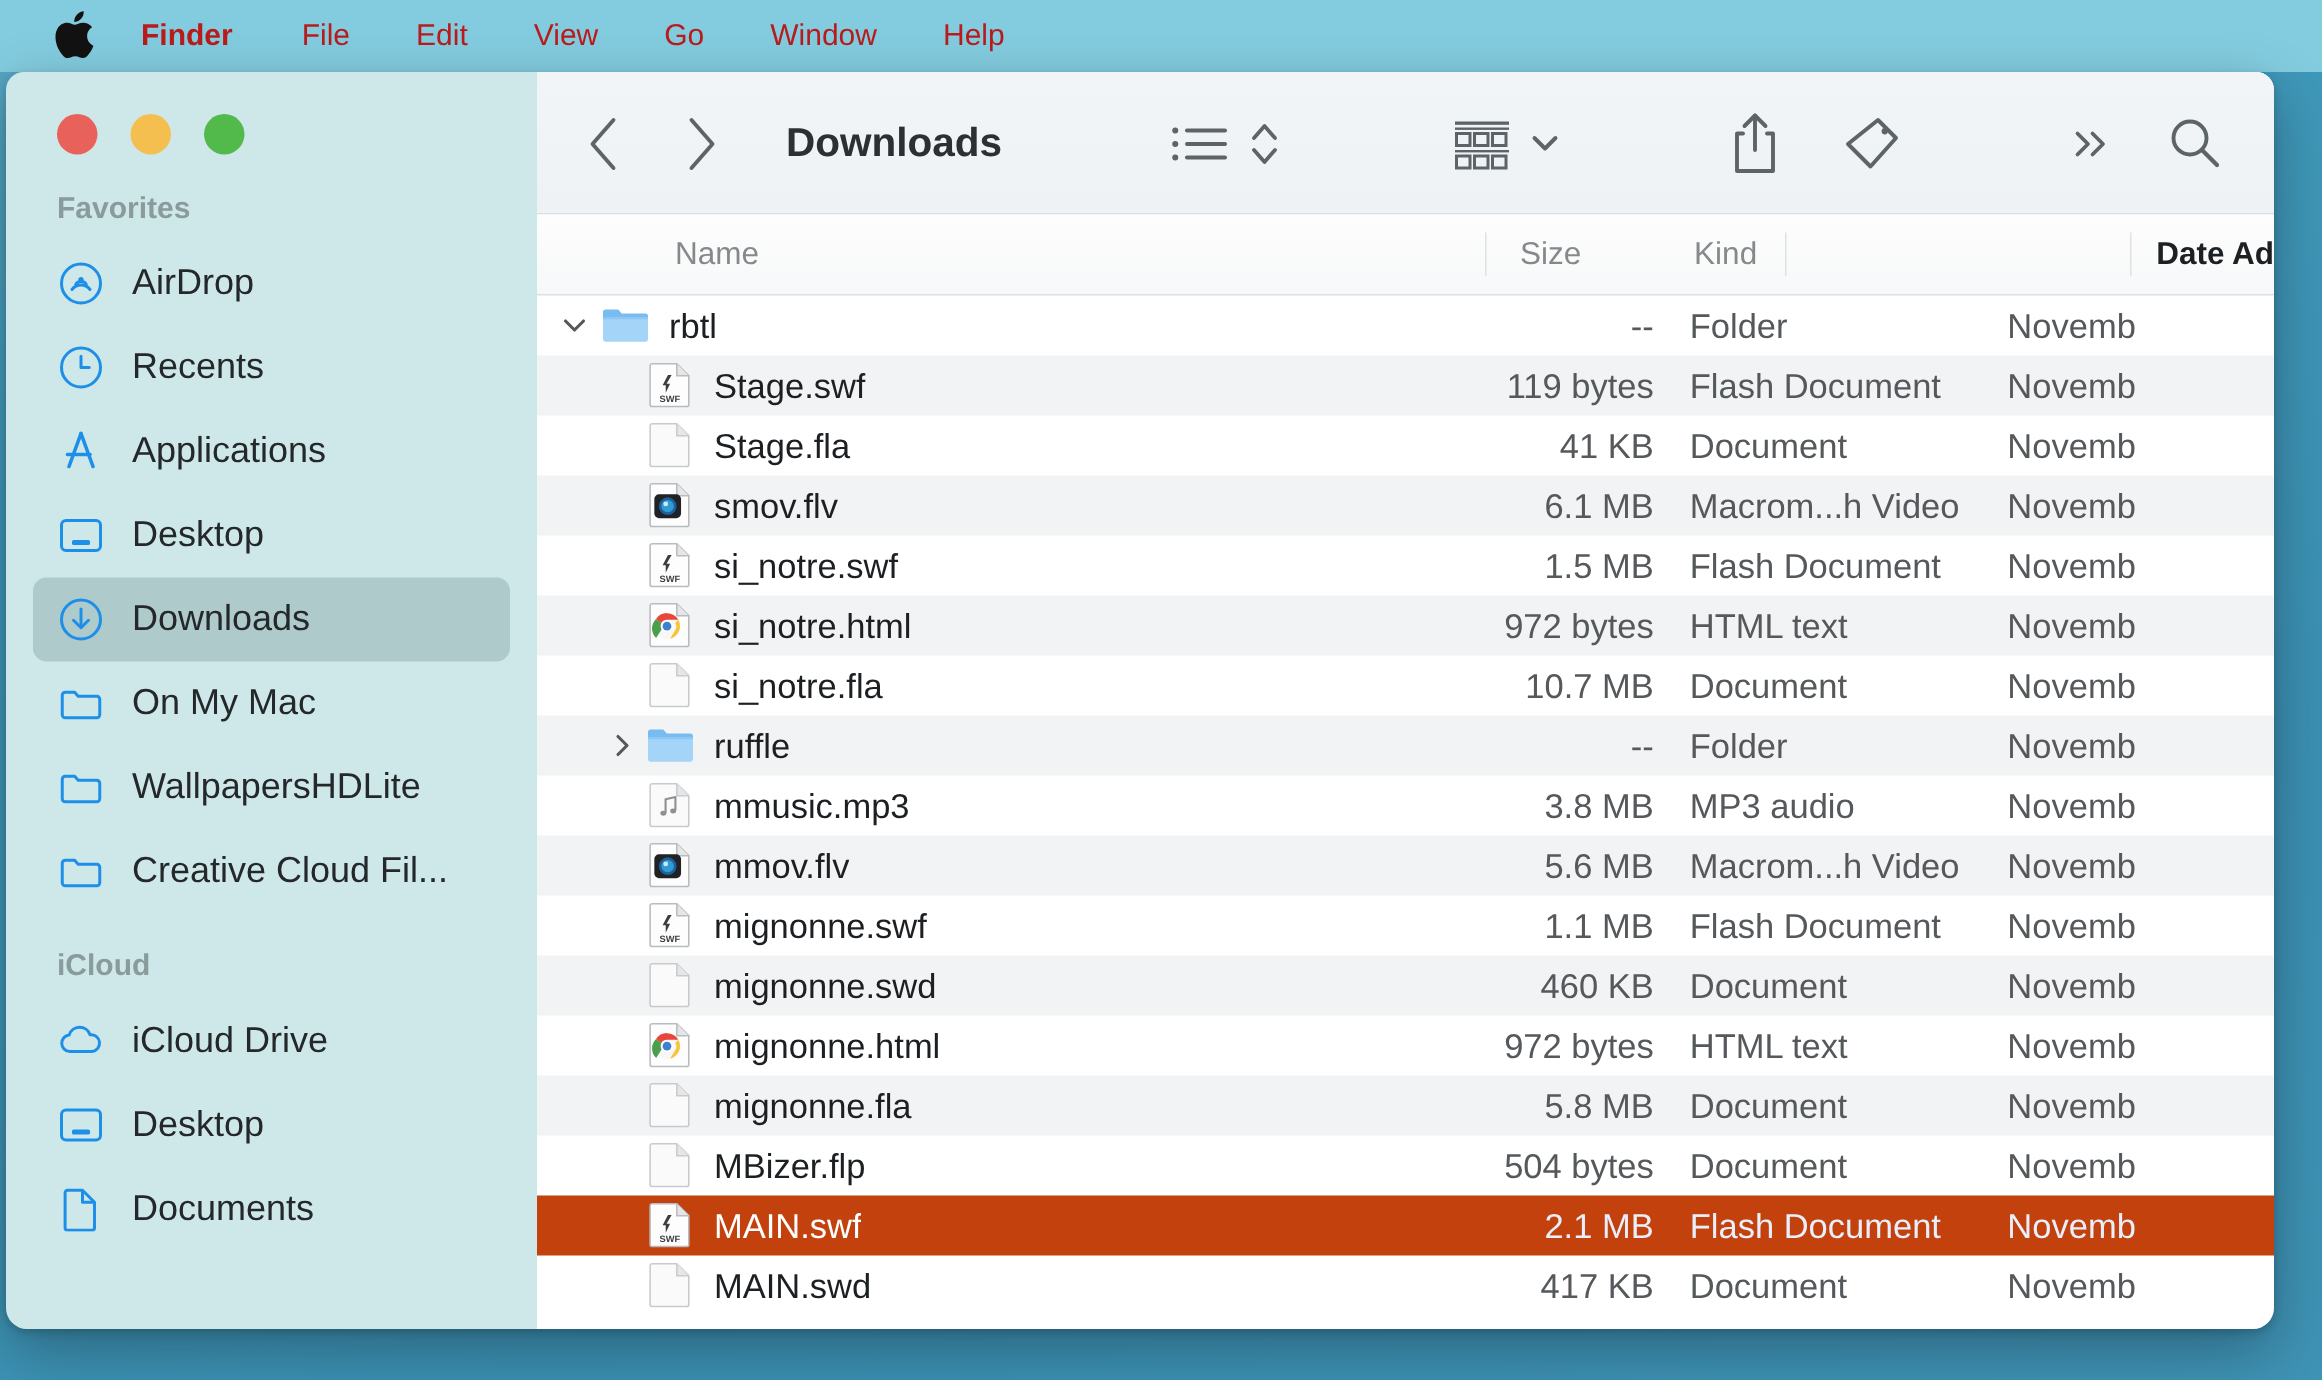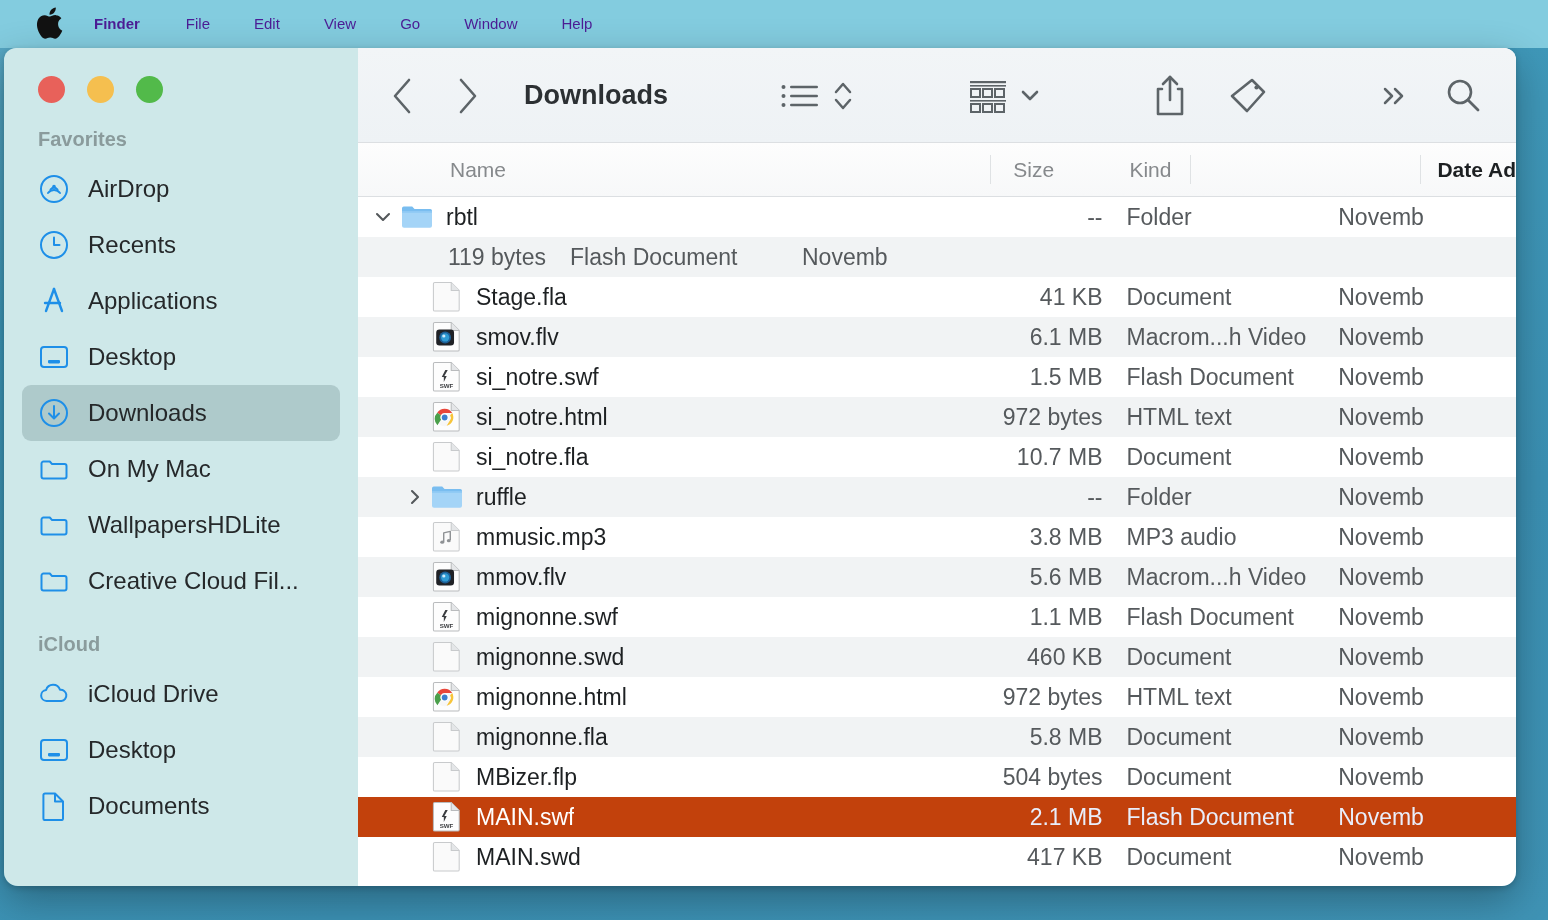--- a/index.html
+++ b/index.html
@@ -17,21 +17,21 @@
   
   #menubar {
     position: absolute; top: 0; left: 0;
     width: 1548px; height: 48px;
     background: #83ccdf;
     display: flex; align-items: center;
     padding-left: 34px;
     gap: 0;
   }
   .menu-item {
-    font-size: 15px; color: #4c1d95;
+    font-size: 20px; color: #b91c1c;
     padding: 0 22px;
     line-height: 48px;
     white-space: nowrap;
   }
   .menu-item.bold { font-weight: bold; padding-left: 22px; padding-right: 24px; }
   #apple-logo { width: 30px; height: 34px; margin-right: 8px; position: relative; }
   #apple-logo svg { display: block; }
 
   
   #finder-window {
@@ -410,20 +410,33 @@
                 <path d="M2 8.4h30v1.4H2z" fill="#8dc8f4"></path>
               </svg>
             </span>
             <span class="f-name">rbtl</span>
           </span>
           <span class="cell-size">--</span>
           <span class="cell-kind">Folder</span>
           <span class="cell-date">Novemb</span>
         </div>
         <div class="row alt">
+          <span class="cell-name">
+            <span class="indent"></span>
+            <span class="nest"></span>
+            <span class="f-icon">
+              <svg width="30" height="34" viewBox="0 0 32 34">
+                <path d="M3 1.5h17.5L29 10v20.5a1.5 1.5 0 0 1-1.5 1.5H3a1.5 1.5 0 0 1-1.5-1.5V3A1.5 1.5 0 0 1 3 1.5z" fill="#fdfdfd" stroke="#b9bbbd" stroke-width="1.1"></path>
+                <path d="M20.5 1.5 L20.5 10 L29 10" fill="#e4e6e8" stroke="#b9bbbd" stroke-width="1.1" stroke-linejoin="round"></path>
+        <path d="M16.8 9.5 L13.2 15.8 L15.7 15.8 L12.6 22.2 L12.6 16.9 L10.4 16.9 L14.2 9.5 Z" fill="#3b3d40"></path>
+        <text x="15.5" y="28.6" font-family="Liberation Sans, sans-serif" font-size="6.6" font-weight="bold" fill="#3b3d40" text-anchor="middle">SWF</text>
+              </svg>
+            </span>
+            <span class="f-name">Stage.swf</span>
+          </span>
           <span class="cell-size">119 bytes</span>
           <span class="cell-kind">Flash Document</span>
           <span class="cell-date">Novemb</span>
         </div>
         <div class="row">
           <span class="cell-name">
             <span class="indent"></span>
             <span class="nest"></span>
             <span class="f-icon">
               <svg width="30" height="34" viewBox="0 0 32 34">

